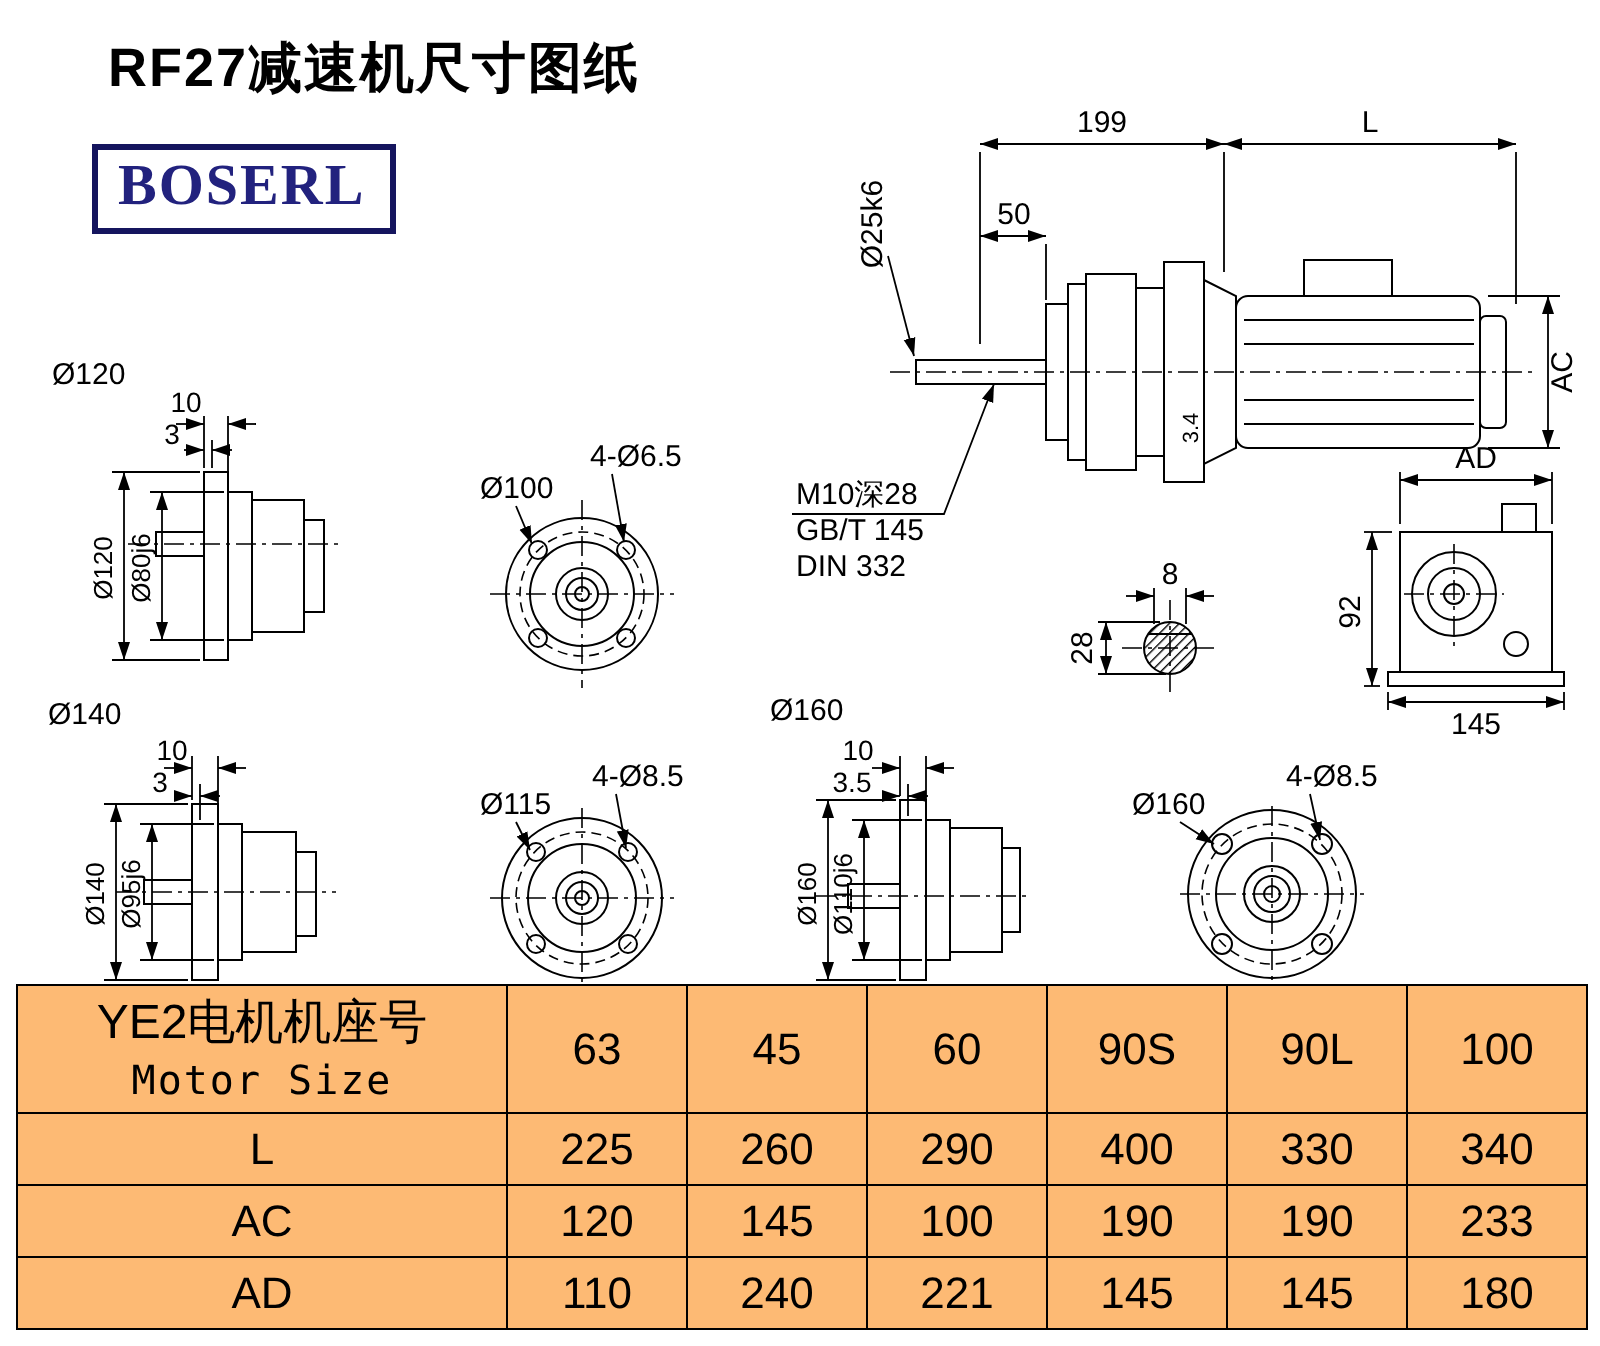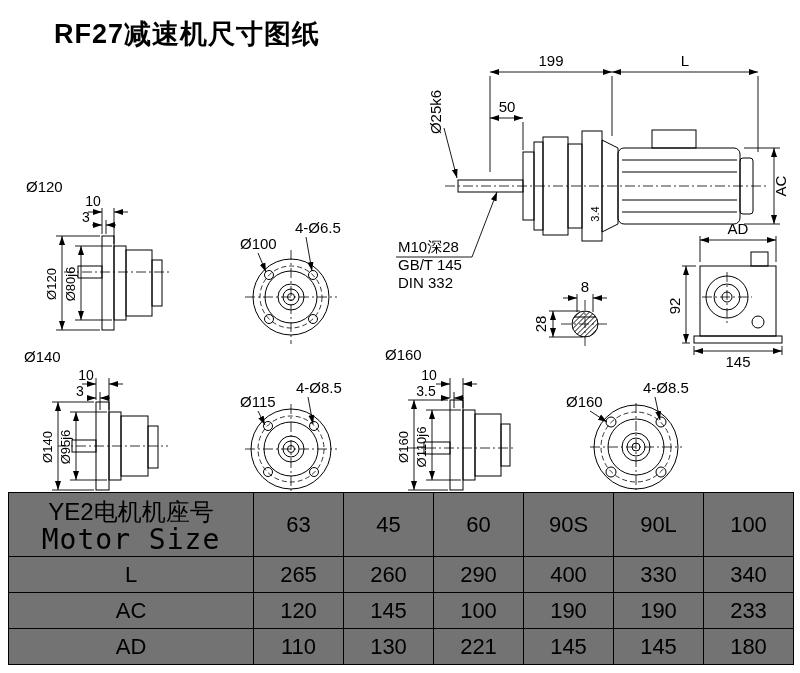--- a/index.html
+++ b/index.html
@@ -16,34 +16,37 @@
   svg .d  { stroke:#000; fill:none; stroke-width:0.9; }
   svg .cl { stroke:#000; fill:none; stroke-width:0.8; stroke-dasharray:10 3 2 3; }
   svg .bc { stroke:#000; fill:none; stroke-width:0.8; stroke-dasharray:5 3; }
   svg text { fill:#000; stroke:none; font-family:"Liberation Sans", sans-serif; font-size:14px; }
   svg text.big { font-size:15px; }
   svg text.mid { font-size:13px; }
   svg text.sm  { font-size:11px; }
   .ab { marker-start:url(#arr); marker-end:url(#arr); }
   .ae { marker-end:url(#arr); }
 
-  table.size-table { position:absolute; left:8px; top:492px; width:785px; border-collapse:collapse; table-layout:fixed; background:#737373; }
+  table.size-table { position:absolute; left:8px; top:492px; width:785px; border-collapse:collapse; table-layout:fixed; background:#fdba74; }
   .size-table td { border:1.6px solid #000; text-align:center; vertical-align:middle; font-size:22px; height:36px; padding:0; }
   .size-table tr.hdr td { height:64px; }
   .size-table col.c1 { width:245px; }
   .size-table col.cx { width:90px; }
   .size-table .cn { font-size:24px; line-height:30px; }
-  .size-table .en { font-size:28px; font-family:"DejaVu Sans Mono", monospace; letter-spacing:1px; line-height:26px; }
+  .size-table .en { font-size:20px; font-family:"DejaVu Sans Mono", monospace; letter-spacing:1px; line-height:26px; }
 </style>
 </head>
 <body>
 
 <div class="page">
 
   <div class="title">RF27减速机尺寸图纸</div>
+  <div class="logo">
+    <span>BOSERL</span>
+  </div>
 
   <svg class="drawings" width="800" height="500" viewBox="0 0 800 500">
     <defs>
       <marker id="arr" markerWidth="12" markerHeight="8" refX="9" refY="4" orient="auto-start-reverse" markerUnits="userSpaceOnUse">
         <path d="M0,1 L9,4 L0,7 Z" fill="#000"></path>
       </marker>
       <pattern id="hatch" width="3.5" height="3.5" patternTransform="rotate(45)" patternUnits="userSpaceOnUse">
         <line x1="0" y1="0" x2="0" y2="3.5" stroke="#000" stroke-width="1.4"></line>
       </pattern>
     </defs>
@@ -289,40 +292,40 @@
       </td>
       <td>63</td>
       <td>45</td>
       <td>60</td>
       <td>90S</td>
       <td>90L</td>
       <td>100</td>
     </tr>
     <tr>
       <td>L</td>
-      <td>265</td>
+      <td>225</td>
       <td>260</td>
       <td>290</td>
       <td>400</td>
       <td>330</td>
       <td>340</td>
     </tr>
     <tr>
       <td>AC</td>
       <td>120</td>
       <td>145</td>
       <td>100</td>
       <td>190</td>
       <td>190</td>
       <td>233</td>
     </tr>
     <tr>
       <td>AD</td>
       <td>110</td>
-      <td>130</td>
+      <td>240</td>
       <td>221</td>
       <td>145</td>
       <td>145</td>
       <td>180</td>
     </tr>
   </tbody>
     </table>
 
 </div>
 

